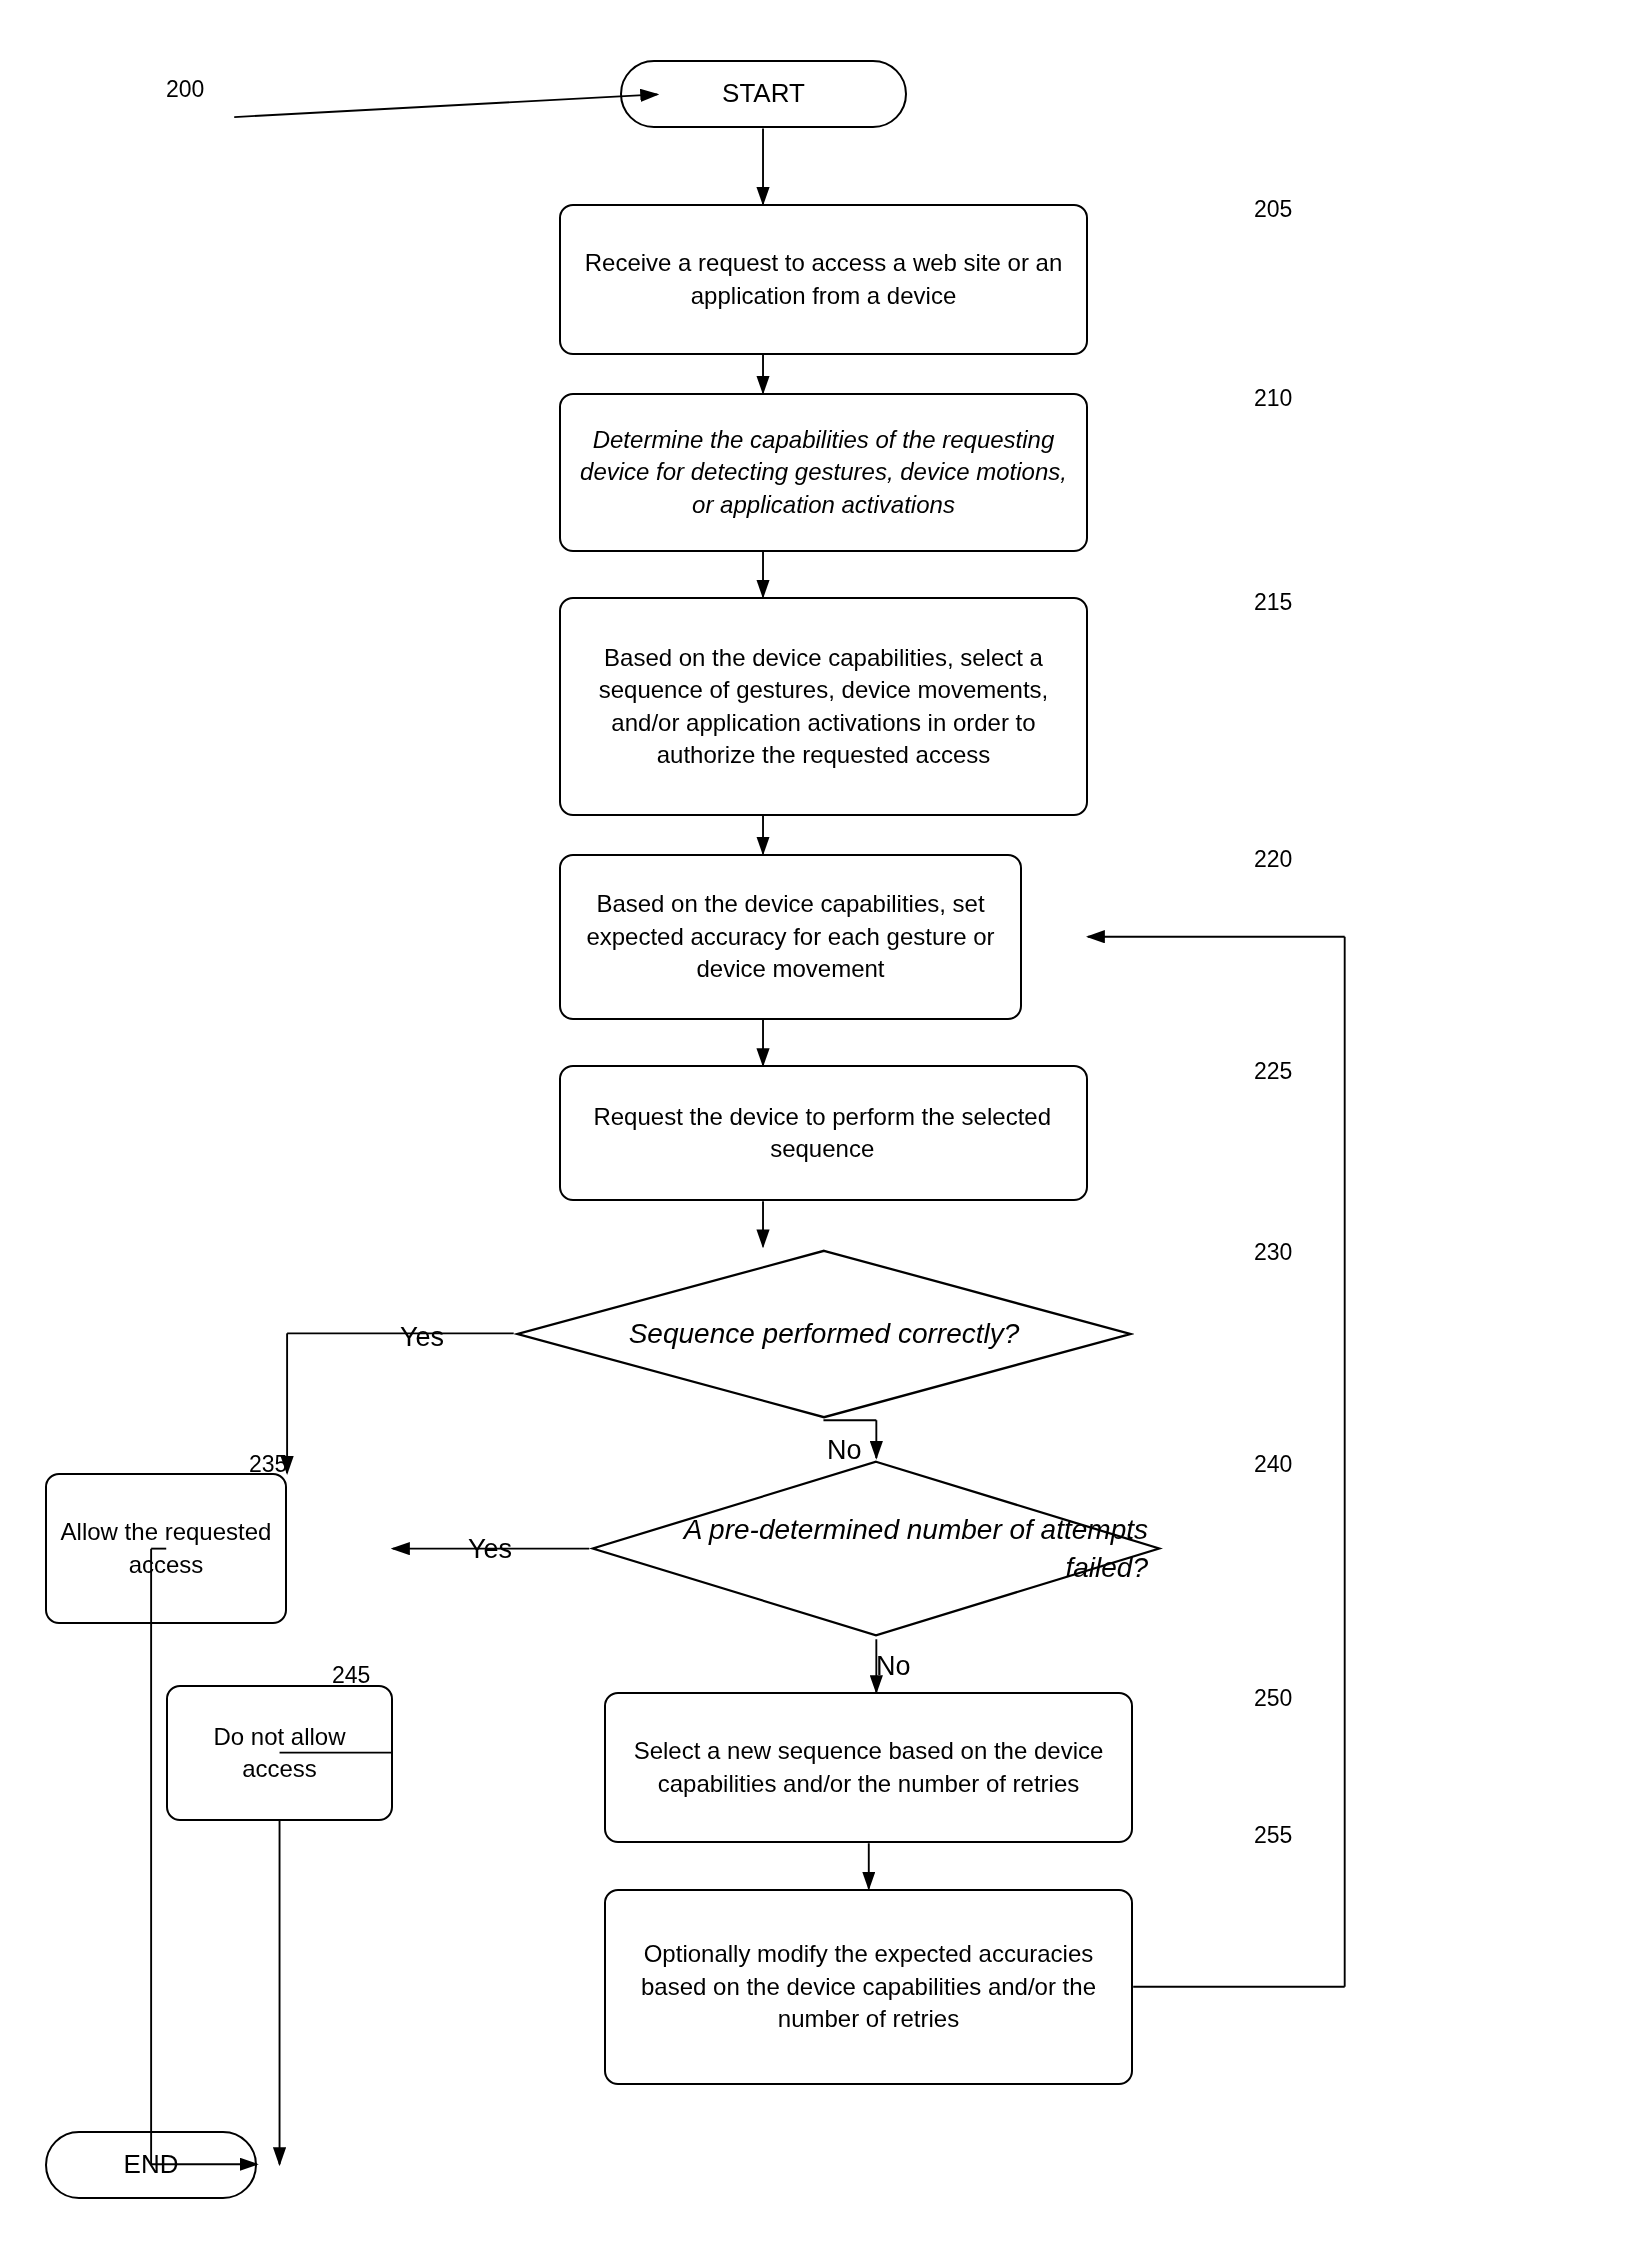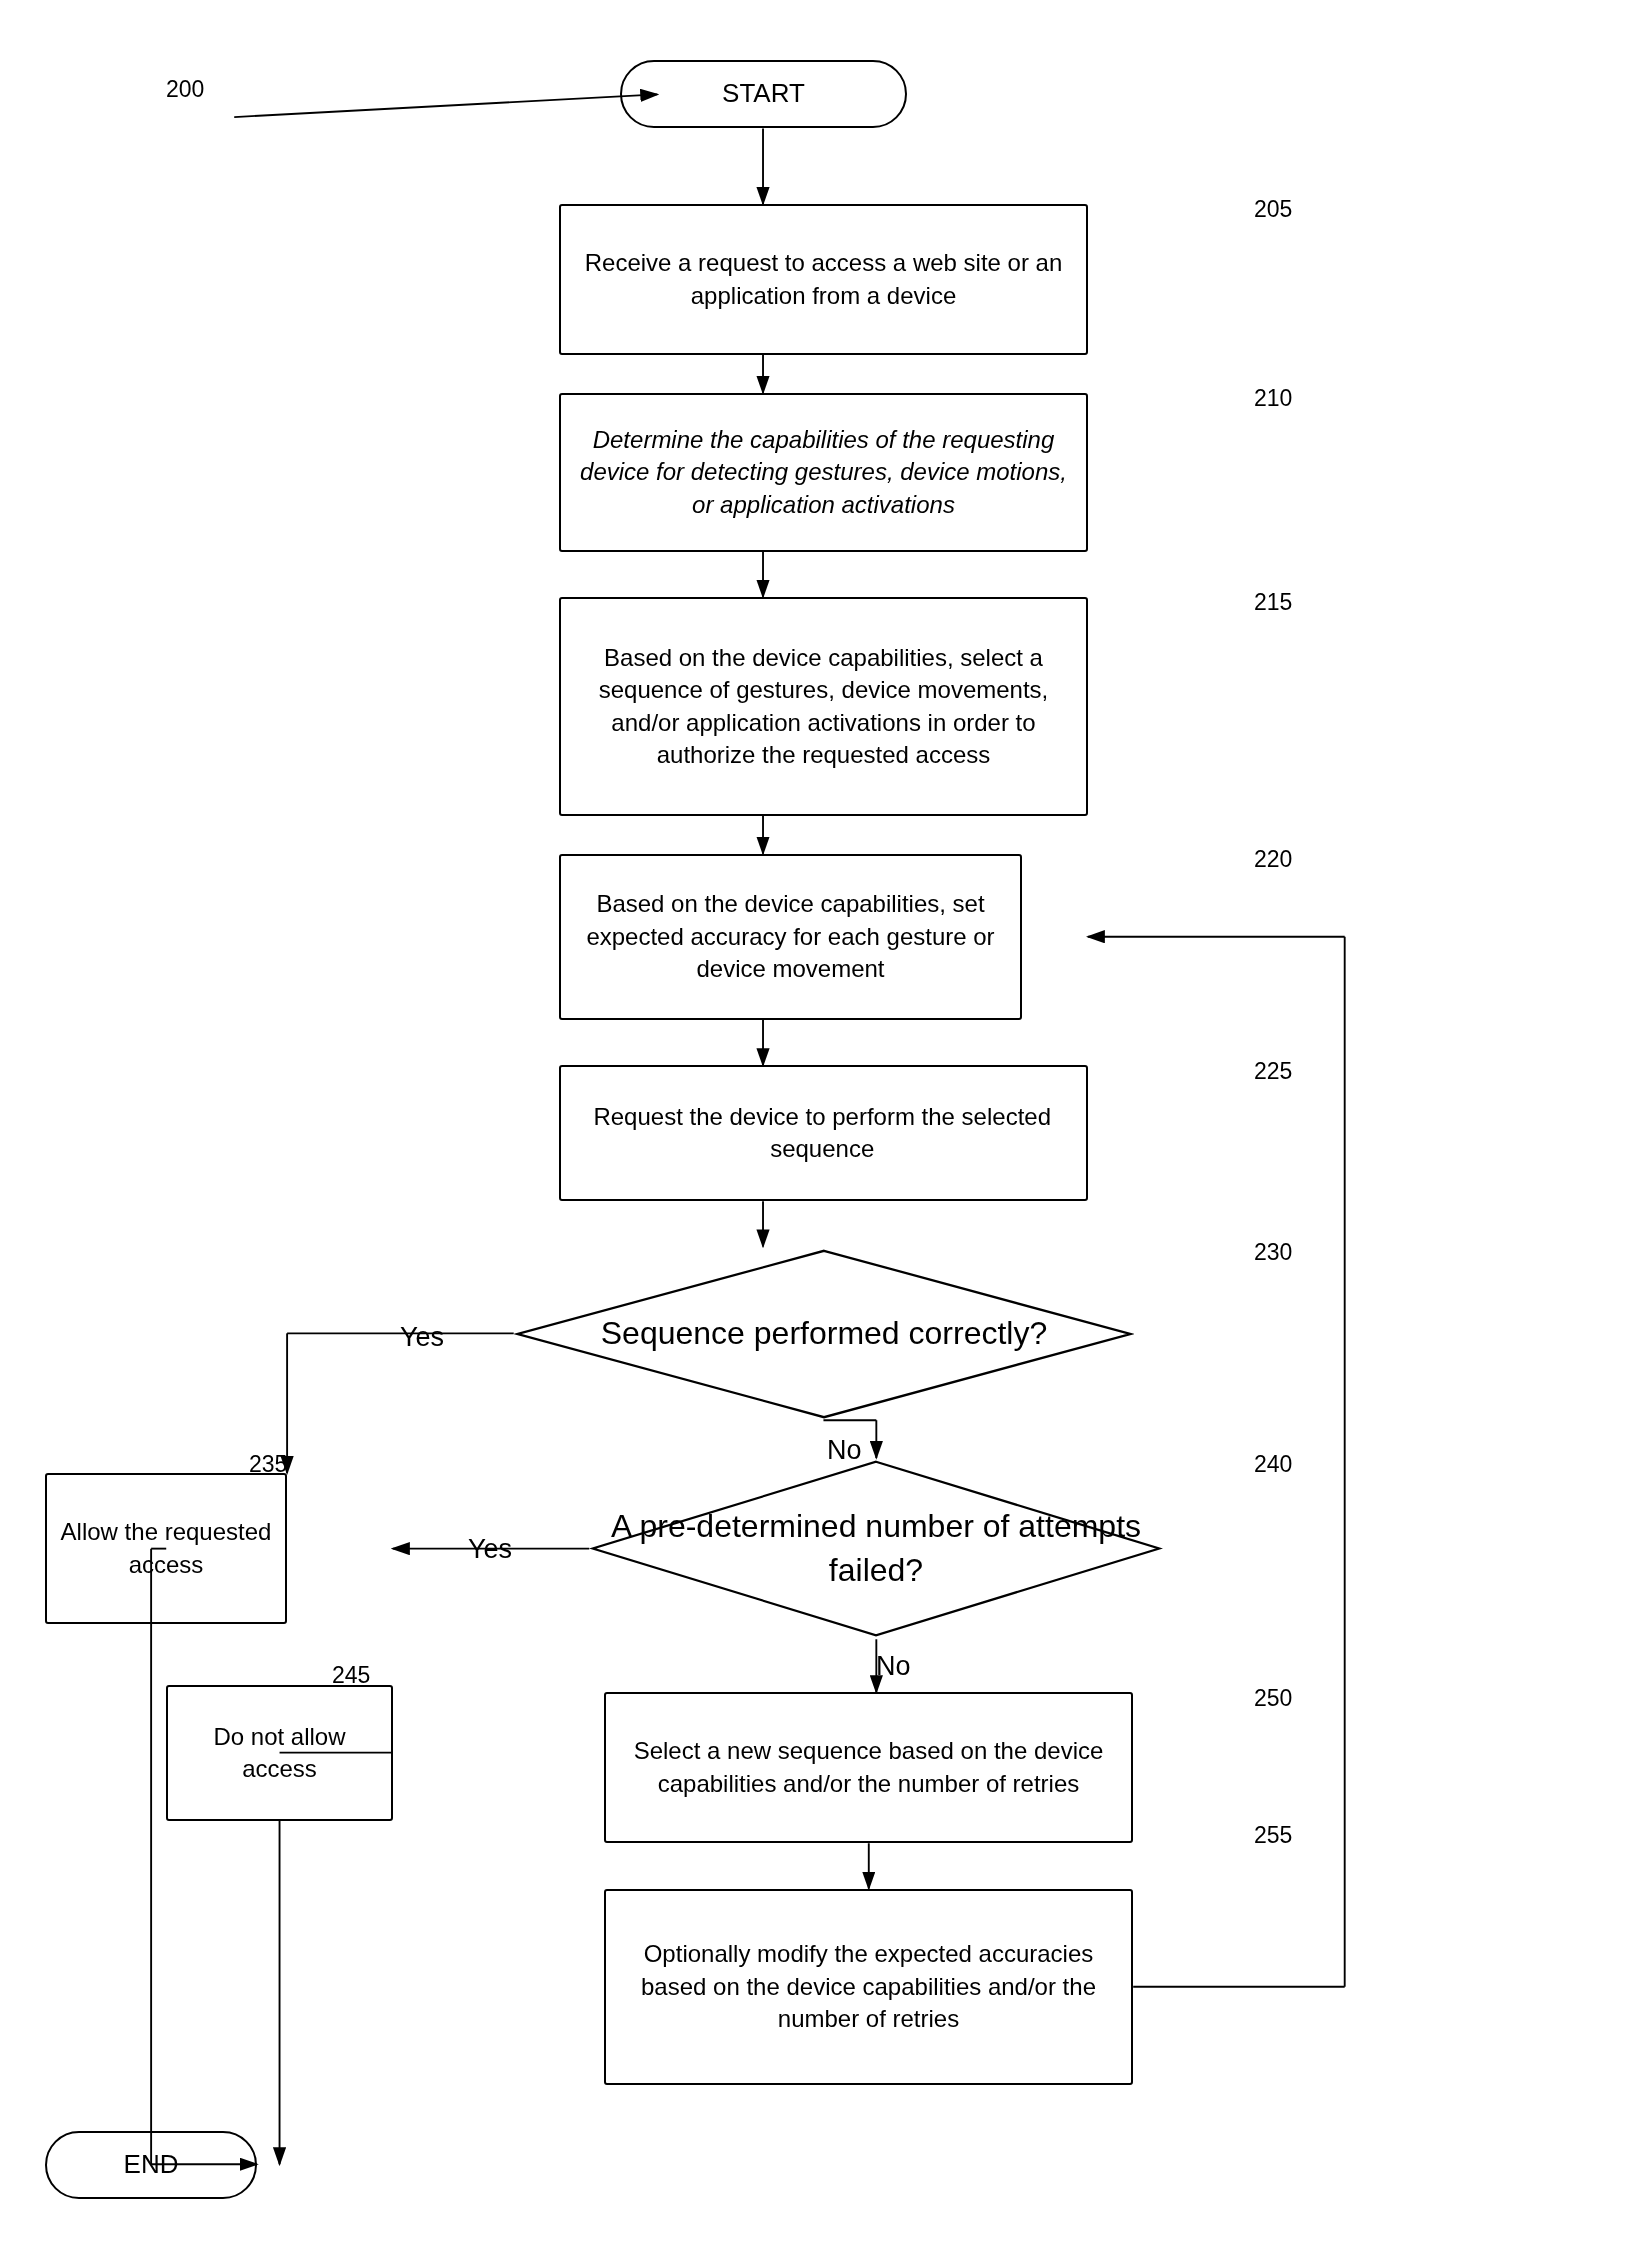--- a/index.html
+++ b/index.html
@@ -19,21 +19,21 @@
     
     .fc-element {
       position: absolute;
       display: flex;
       align-items: center;
       justify-content: center;
       text-align: center;
     }
     .rounded-rect {
       border: 2.3px solid #000;
-      border-radius: 3px;
+      border-radius: 14px;
       background: #fff;
       padding: 9px 13.6px;
       font-size: 24px;
       line-height: 1.35;
     }
     .stadium {
       border: 2.3px solid #000;
       border-radius: 45px;
       background: #fff;
       padding: 10.6px 30px;
@@ -55,24 +55,25 @@
       justify-content: center;
     }
     .diamond svg {
       position: absolute;
       top: 0; left: 0;
       width: 100%; height: 100%;
     }
     .diamond-text {
       position: relative;
       z-index: 2;
-      text-align: center;
-      font-size: 32px;
+      text-align: right;
+      font-size: 28px;
       line-height: 1.35;
       padding: 7.6px 15px;
+      font-style: italic;
     }
     .label {
       position: absolute;
       font-size: 27px;
       color: #000;
     }
     .ref-num {
       position: absolute;
       font-size: 23px;
       color: #000;

